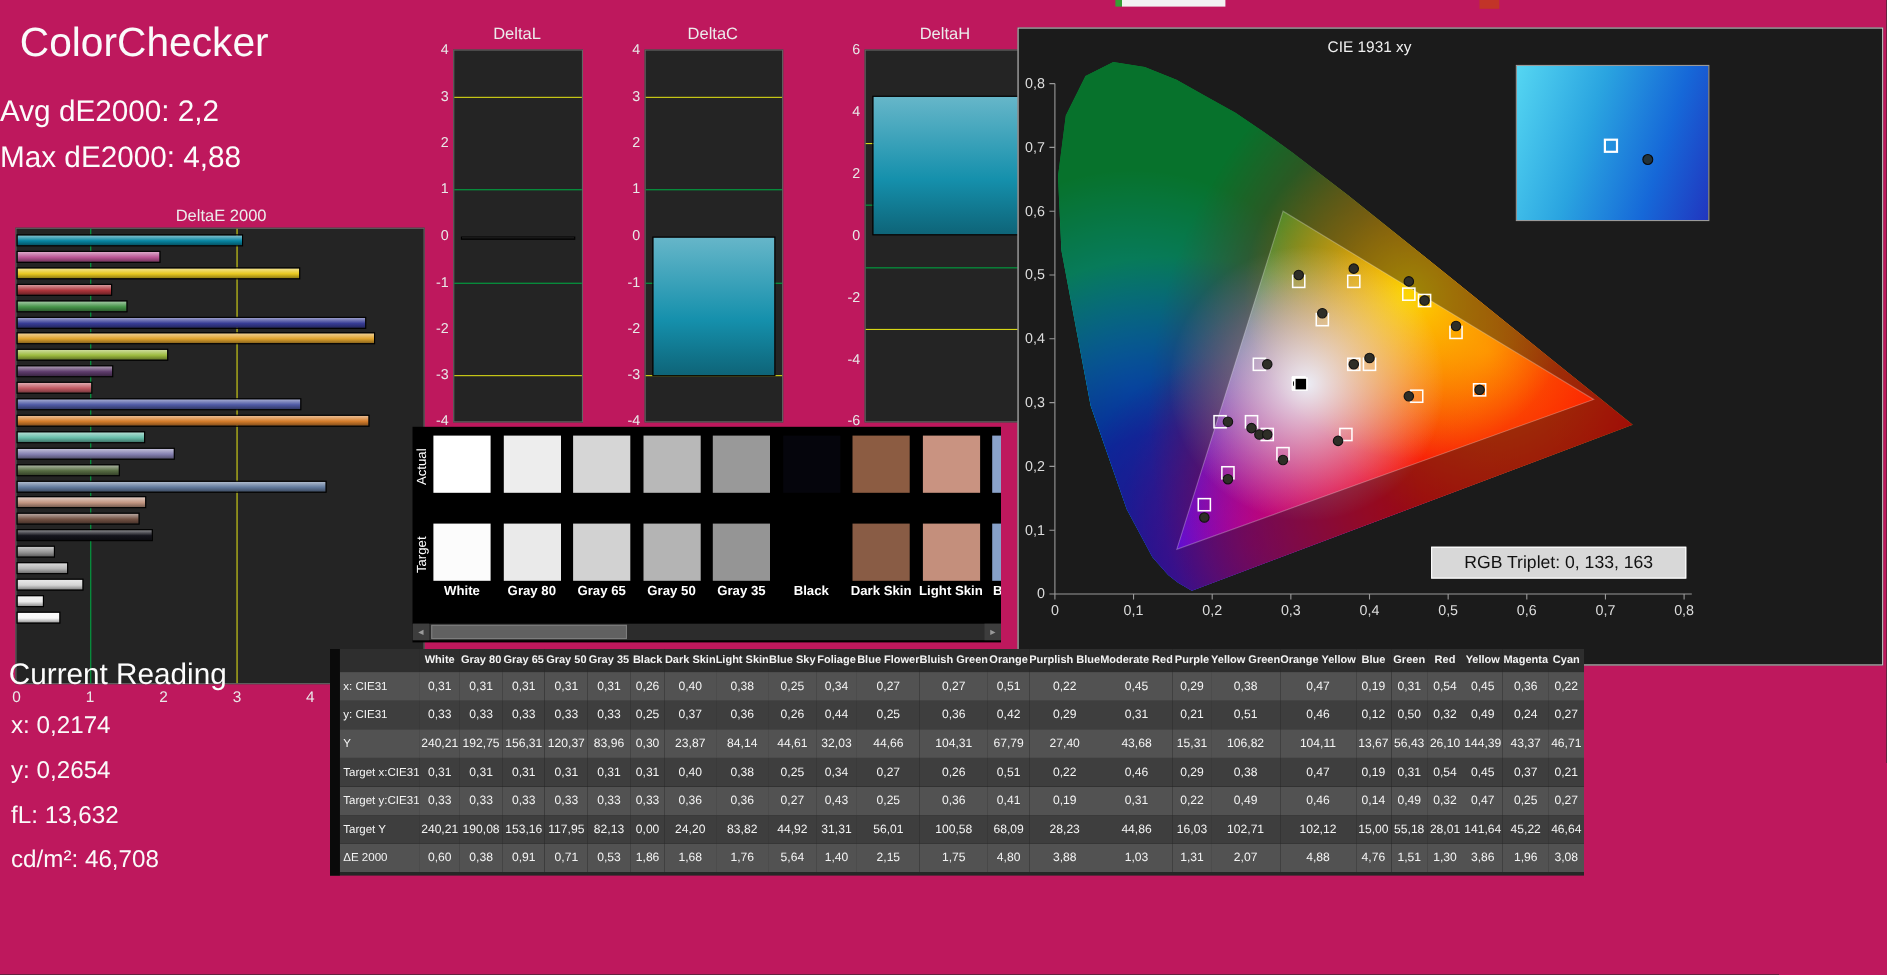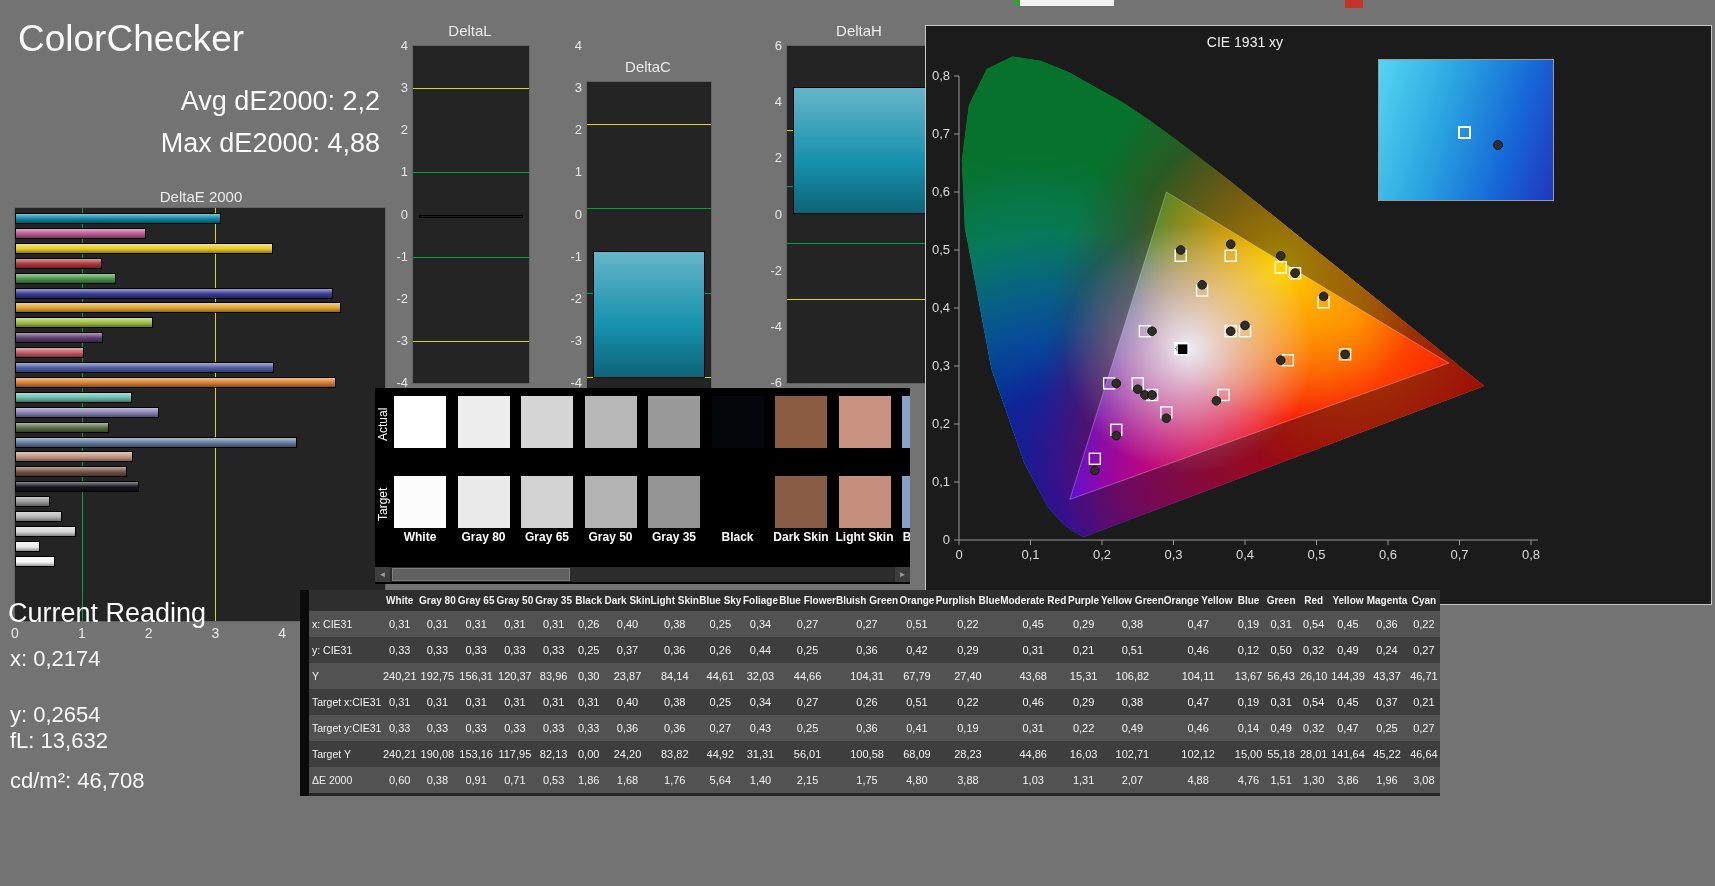--- a/index.html
+++ b/index.html
@@ -1,61 +1,61 @@
 <!DOCTYPE html>
 <html><head>
 <meta charset="utf-8">
 <style>
   html,body{margin:0;padding:0;background:#2a2a2a;}
-  .app{position:relative;width:1715px;height:886px;background:#737373;overflow:hidden;
+  .app{position:relative;width:1715px;height:886px;background:#be185d;overflow:hidden;
        font-family:"Liberation Sans",sans-serif;color:#f2f2f2;}
 
   
   .header-title{position:absolute;left:18px;top:18px;font-size:37px;color:#fafafa;}
-  .header-sub{position:absolute;left:0;width:380px;text-align:right;font-size:27px;color:#fcfcfc;}
+  .header-sub{position:absolute;left:0;width:380px;text-align:left;font-size:27px;color:#fcfcfc;}
   .hdr-avg{top:86px;} .hdr-max{top:128px;}
 
   
   .deltae-wrap{position:absolute;left:14px;top:188px;width:374px;height:470px;}
   .chart-title{position:absolute;top:0;left:0;width:100%;text-align:center;font-size:15px;color:#ececec;}
   .deltae-plot{position:absolute;left:0;top:19px;width:370px;height:413px;background:#242424;border:1px solid #646464;}
   .h-bar{position:absolute;left:0;height:11px;border:1px solid #000;box-sizing:border-box;}
   .vref{position:absolute;top:0;bottom:0;width:1px;}
   .deltae-xaxis{position:absolute;top:437px;left:0;width:100%;height:18px;}
   .xtick{position:absolute;transform:translateX(-50%);font-size:14px;color:#eaeaea;}
 
   
   .vchart{position:absolute;top:22px;height:382px;}
   .vchart-l{left:384px;width:148px;}
   .vchart-c{left:558px;width:156px;}
   .vchart-h{left:758px;width:178px;}
   .vtitle{position:absolute;top:0;left:28px;text-align:center;font-size:15px;color:#ececec;}
   .vplot{position:absolute;left:28px;top:23px;height:337px;background:#242424;border:1px solid #646464;}
-  .vplot-l,.vtitle-l{width:116px;} .vplot-c,.vtitle-c{width:124px;margin-top:36px;} .vplot-h,.vtitle-h{width:146px;}
+  .vplot-l,.vtitle-l{width:116px;} .vplot-c,.vtitle-c{width:124px;} .vplot-h,.vtitle-h{width:146px;}
   .vtick{position:absolute;left:0;width:24px;text-align:right;font-size:13px;color:#e8e8e8;transform:translateY(-50%);}
   .href-line{position:absolute;left:0;right:0;height:1px;}
   .vbar{position:absolute;border:1px solid #000;box-sizing:border-box;}
 
   
   .patch-strip{position:absolute;left:375px;top:388px;width:535px;height:196px;background:#000;overflow:hidden;}
   .rot-label{position:absolute;left:1px;width:15px;height:56px;writing-mode:vertical-rl;transform:rotate(180deg);
              font-size:12px;color:#fff;text-align:center;}
   .patch{position:absolute;width:52px;height:52px;}
   .patch-label{position:absolute;top:142px;width:80px;text-align:center;font-size:12px;font-weight:bold;color:#fff;white-space:nowrap;}
   .scrollbar{position:absolute;left:0;top:179px;width:535px;height:15px;background:#2c2c2c;}
   .scroll-btn{position:absolute;top:0;width:15px;height:15px;background:#3d3d3d;color:#9a9a9a;font-size:8px;
               text-align:center;line-height:15px;cursor:pointer;}
   .scroll-btn-r{right:0;}
   .scroll-thumb{position:absolute;left:17px;top:1px;width:178px;height:13px;background:#616161;border:1px solid #7d7d7d;box-sizing:border-box;}
 
   
   .current-reading{position:absolute;left:8px;top:598px;width:370px;}
   .cr-title{position:absolute;top:0;left:0;font-size:27px;color:#fcfcfc;}
   .cr-line{position:absolute;left:2px;font-size:22px;color:#fafafa;}
-  .cr-1{top:48px;} .cr-2{top:104px;} .cr-3{top:130px;} .cr-4{top:170px;}
+  .cr-1{top:48px;} .cr-2{top:89px;} .cr-3{top:130px;} .cr-4{top:170px;}
 
   
   .cie-panel{position:absolute;left:925px;top:25px;width:787px;height:580px;background:#1b1b1b;
              border:1px solid #c6c6c6;box-sizing:border-box;}
   .cie-title{position:absolute;left:33px;top:8px;width:572px;text-align:center;font-size:14px;color:#f0f0f0;}
   .cie-svg{position:absolute;left:0;top:0;}
   .cie-inset{position:absolute;left:452px;top:33px;width:176px;height:142px;border:1px solid #9a9a9a;box-sizing:border-box;
              background:linear-gradient(108deg,#55d6f2 0%,#2aa4e0 38%,#1668d8 72%,#2136bf 100%);}
   .inset-square{position:absolute;left:79px;top:66px;width:9px;height:9px;border:2px solid #fff;}
   .inset-dot{position:absolute;left:114px;top:80px;width:8px;height:8px;border-radius:50%;background:#22323a;border:1px solid #0a0a0a;}
@@ -385,20 +385,21 @@
         </g>
     </svg>
 
     <div class="cie-title">CIE 1931 xy</div>
 
     <div class="cie-inset">
       <div class="inset-square"></div>
       <div class="inset-dot"></div>
     </div>
 
+    <div class="rgb-badge">RGB Triplet: 0, 133, 163</div>
   </div>
 
   <div class="results-table">
     <div class="tbl-leftstrip"></div>
     <table>
       <colgroup id="tbl-cols">
           <col style="width: 64px;">
           <col style="width: 44.3px;">
           <col style="width: 44.3px;">
           <col style="width: 44.3px;">

